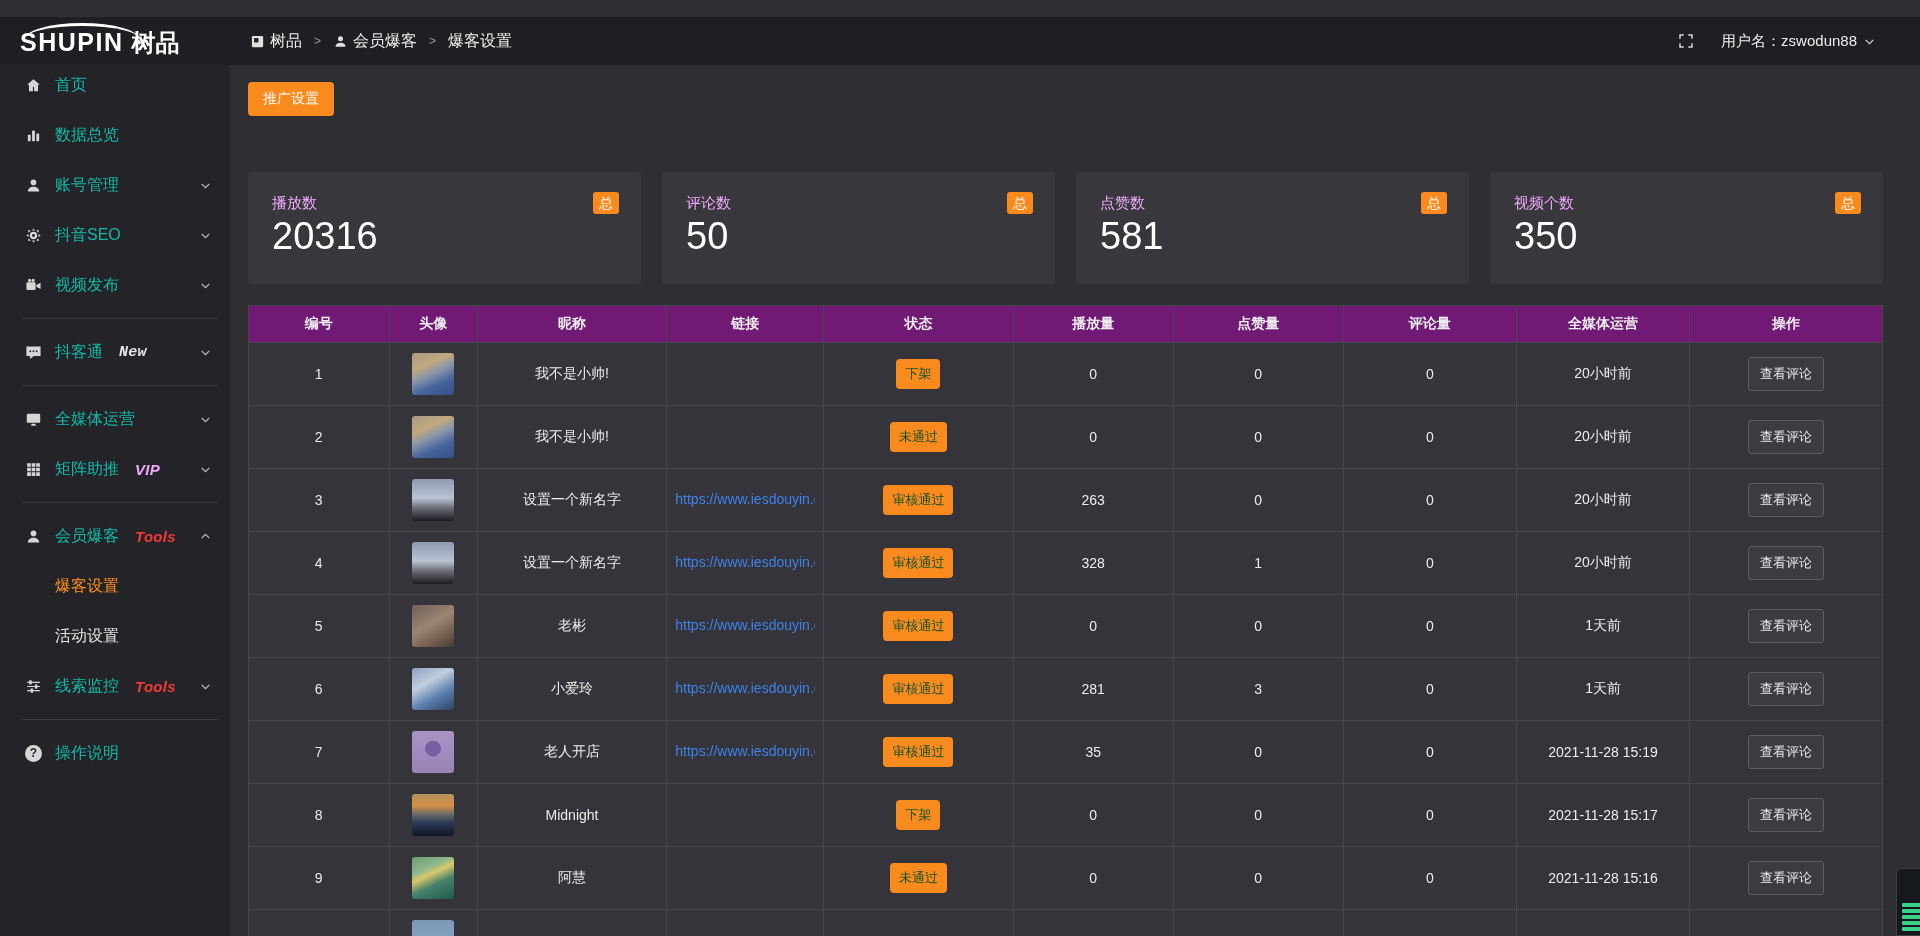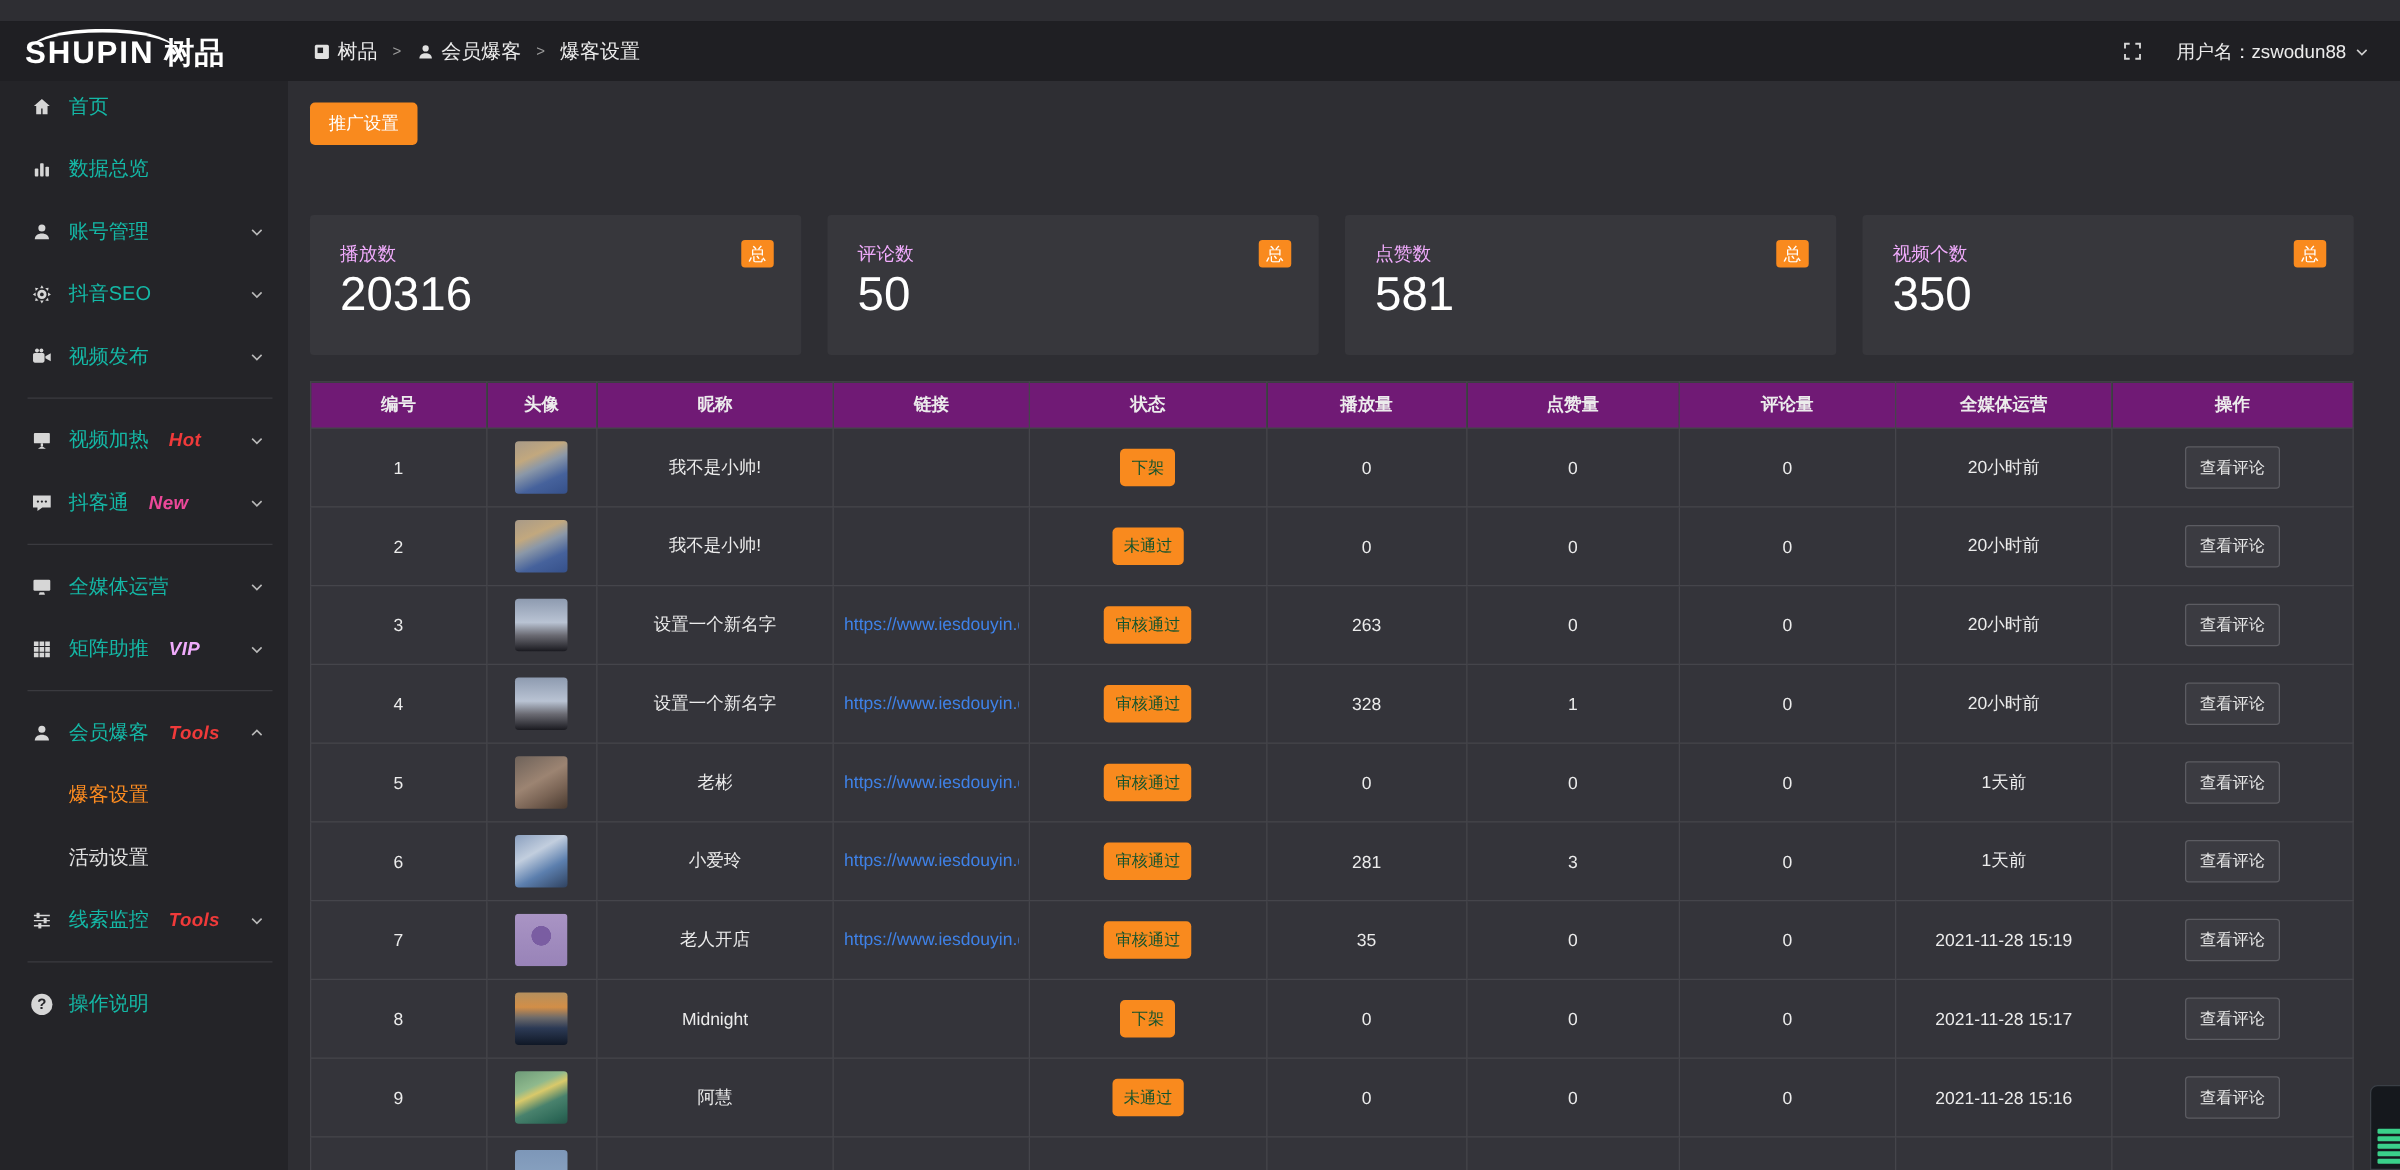--- a/index.html
+++ b/index.html
@@ -16,21 +16,21 @@
     background:#1f1f23; display:flex; align-items:center; z-index:20;
   }
   .logo { width:230px; flex:0 0 230px; position:relative; display:flex; align-items:flex-end; padding:10px 0 7px 20px; }
   .logo-arc { position:absolute; top:3px; left:24px; width:116px; height:34px; border-top:3px solid #fff; border-radius:50%; }
   .logo-en { font-weight:bold; font-size:25px; letter-spacing:1.5px; color:#fff; line-height:1; }
   .logo-cn { font-weight:bold; font-size:24px; color:#fff; margin-left:8px; line-height:1; }
   .breadcrumb { display:flex; align-items:center; margin-left:20px; font-size:16px; color:#ececec; }
   .crumb { display:flex; align-items:center; gap:5px; cursor:pointer; }
   .crumb svg { width:15px; height:15px; color:#e0e0e0; }
   .crumb-sep { color:#9b9b9b; font-size:12px; margin:0 12px; }
-  .topbar-right { margin-left:auto; display:flex; align-items:center; gap:26px; padding-right:24px; }
+  .topbar-right { margin-left:auto; display:flex; align-items:center; gap:26px; padding-right:44px; }
   .fs-btn { width:18px; height:18px; color:#d6d6d6; cursor:pointer; }
   .fs-btn svg { width:18px; height:18px; }
   .user-menu { display:flex; align-items:center; gap:6px; font-size:15px; color:#ececec; cursor:pointer; }
   .user-menu svg { width:13px; height:13px; color:#cfcfcf; }
 
   
   .sidebar {
     position:fixed; top:48px; left:0; bottom:0; width:230px;
     background:#242428; padding-top:12px; z-index:10;
   }
@@ -191,44 +191,28 @@
       <span class="side-chevron">
         <svg viewBox="0 0 24 24" fill="none" stroke="currentColor" stroke-width="2.4">
           <path d="M5 9l7 7 7-7"></path>
         </svg>
       </span>
     </div>
     <div class="side-divider"></div>
     <div class="side-item">
       <span class="mi">
         <svg viewBox="0 0 24 24" fill="currentColor">
-          <rect x="3" y="3.5" width="18" height="11.5" rx="1"></rect>
-          <rect x="10.7" y="15" width="2.6" height="3.4"></rect>
-          <path d="M7.5 21.2 12 18l4.5 3.2z"></path>
-        </svg>
-      </span>
-      <span class="side-label">视频加热</span>
-      <span class="side-badge" style="color: rgb(240, 58, 58);">Hot</span>
-      <span class="side-chevron">
-        <svg viewBox="0 0 24 24" fill="none" stroke="currentColor" stroke-width="2.4">
-          <path d="M5 9l7 7 7-7"></path>
-        </svg>
-      </span>
-    </div>
-    <div class="side-item">
-      <span class="mi">
-        <svg viewBox="0 0 24 24" fill="currentColor">
           <path d="M2 3.5h20V17h-9.5L7 21v-4H2z"></path>
           <circle cx="7.5" cy="10.2" r="1.3" fill="#242428"></circle>
           <circle cx="12" cy="10.2" r="1.3" fill="#242428"></circle>
           <circle cx="16.5" cy="10.2" r="1.3" fill="#242428"></circle>
         </svg>
       </span>
       <span class="side-label">抖客通</span>
-      <span class="side-badge" style="color: #ec4899;">New</span>
+      <span class="side-badge" style="color: #e5e5e5; font-family: Liberation Mono, monospace;">New</span>
       <span class="side-chevron">
         <svg viewBox="0 0 24 24" fill="none" stroke="currentColor" stroke-width="2.4">
           <path d="M5 9l7 7 7-7"></path>
         </svg>
       </span>
     </div>
     <div class="side-divider"></div>
     <div class="side-item">
       <span class="mi">
         <svg viewBox="0 0 24 24" fill="currentColor">

